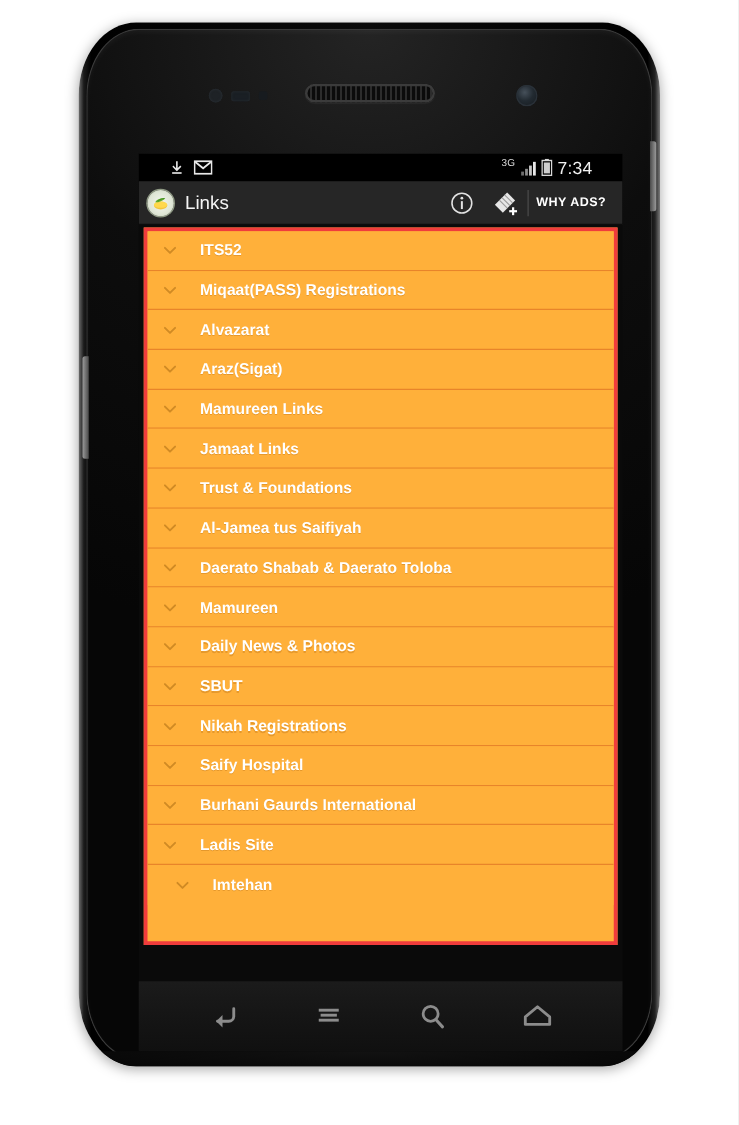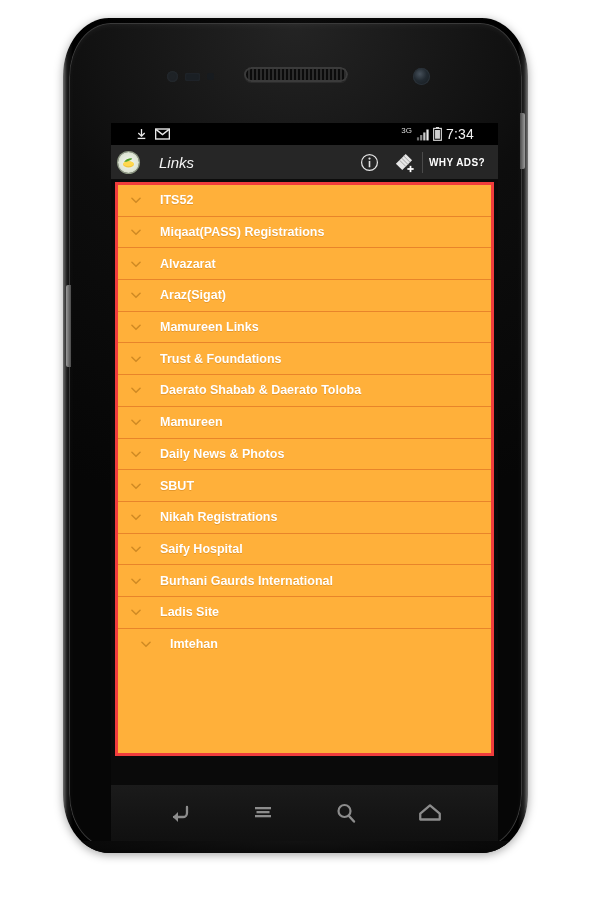--- a/index.html
+++ b/index.html
@@ -95,21 +95,21 @@
     padding: 0 7px;
   }
   #app-icon {
     width: 21px; height: 21px; border-radius: 50%;
     background: radial-gradient(circle at 50% 50%, #f3f6ef 0%, #dfe6d6 60%, #b9c3ad 100%);
     display:flex; align-items:center; justify-content:center;
     flex: 0 0 auto;
     box-shadow: 0 0 0 1px #8f9a84;
   }
   #action-title {
-    color:#f5f5f5; font-size:15px; margin-left:20px; font-weight:400;font-style:italic;
+    color:#f5f5f5; font-size:15px; margin-left:9px; font-weight:400;
   }
   #action-right { margin-left:auto; display:flex; align-items:center; gap:0; }
   .action-btn { width:34px; height:35px; display:flex; align-items:center; justify-content:center; }
   #ab-divider { width:1px; height:21px; background:#4a4a4a; margin:0 6px 0 2px; }
   #why-ads {
     color:#ffffff; font-size:10px; font-weight:bold; letter-spacing:.4px;
     padding-right:6px; white-space:nowrap;
   }
 
   
@@ -283,21 +283,37 @@
               </svg>
             </span>
             <span class="row-label">Mamureen Links</span>
           </div>
           <div class="list-row">
             <span class="row-chevron">
               <svg width="14" height="14" viewBox="0 0 24 24">
                 <path d="M5 9l7 7 7-7" fill="none" stroke="#d08a24" stroke-width="2.6" stroke-linecap="round" stroke-linejoin="round"></path>
               </svg>
             </span>
+            <span class="row-label">Jamaat Links</span>
+          </div>
+          <div class="list-row">
+            <span class="row-chevron">
+              <svg width="14" height="14" viewBox="0 0 24 24">
+                <path d="M5 9l7 7 7-7" fill="none" stroke="#d08a24" stroke-width="2.6" stroke-linecap="round" stroke-linejoin="round"></path>
+              </svg>
+            </span>
             <span class="row-label">Trust &amp; Foundations</span>
+          </div>
+          <div class="list-row">
+            <span class="row-chevron">
+              <svg width="14" height="14" viewBox="0 0 24 24">
+                <path d="M5 9l7 7 7-7" fill="none" stroke="#d08a24" stroke-width="2.6" stroke-linecap="round" stroke-linejoin="round"></path>
+              </svg>
+            </span>
+            <span class="row-label">Al-Jamea tus Saifiyah</span>
           </div>
           <div class="list-row">
             <span class="row-chevron">
               <svg width="14" height="14" viewBox="0 0 24 24">
                 <path d="M5 9l7 7 7-7" fill="none" stroke="#d08a24" stroke-width="2.6" stroke-linecap="round" stroke-linejoin="round"></path>
               </svg>
             </span>
             <span class="row-label">Daerato Shabab &amp; Daerato Toloba</span>
           </div>
           <div class="list-row">

